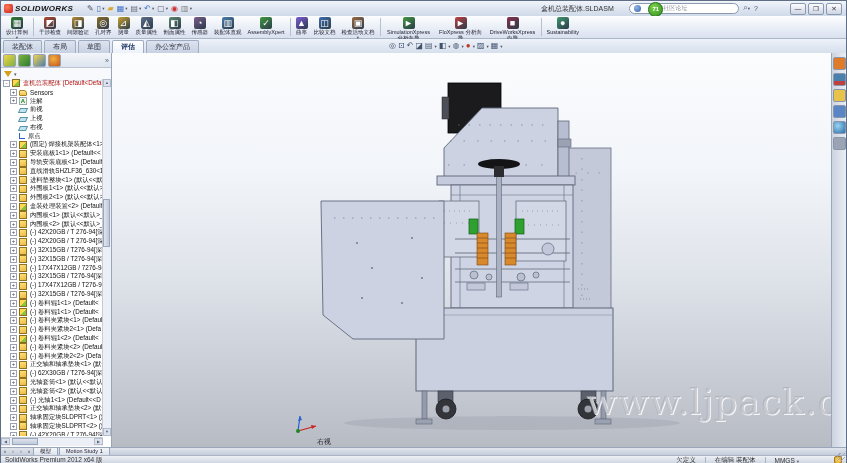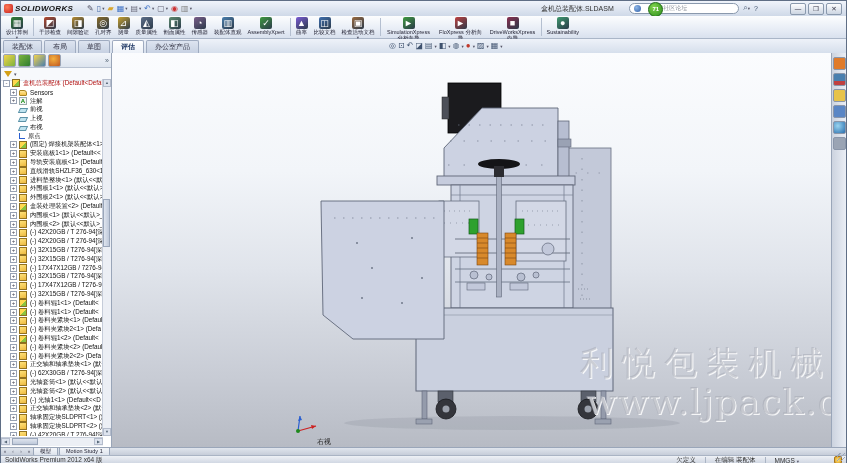--- a/index.html
+++ b/index.html
@@ -597,21 +597,20 @@
       <rect x="304" y="366" width="16" height="5" fill="#9aa1b0" stroke="#5f6678" stroke-width="0.6"></rect>
       <rect x="326" y="338" width="15" height="11" fill="#5b606c" stroke="#33363e" stroke-width="0.6"></rect>
       <circle cx="334" cy="356" r="10" fill="#34353b" stroke="#17181c" stroke-width="0.8"></circle>
       <circle cx="334" cy="356" r="3.5" fill="#9ba0ab"></circle>
       <rect x="469" y="338" width="15" height="11" fill="#5b606c" stroke="#33363e" stroke-width="0.6"></rect>
       <circle cx="476" cy="356" r="10" fill="#34353b" stroke="#17181c" stroke-width="0.8"></circle>
       <circle cx="476" cy="356" r="3.5" fill="#9ba0ab"></circle>
       <rect x="489" y="338" width="5" height="28" fill="#949bab" stroke="#5f6678" stroke-width="0.6"></rect>
       <rect x="483" y="366" width="16" height="5" fill="#9aa1b0" stroke="#5f6678" stroke-width="0.6"></rect>
     </svg>
-    <div class="wm1">利悦包装机械</div>
     <div class="wm2">www.ljpack.com</div>
     <svg class="triad" width="30" height="26">
       <line x1="6" y1="18" x2="24" y2="13" stroke="#c22" stroke-width="1.2"></line>
       <polygon points="24,13 19,12 20,16" fill="#c22"></polygon>
       <line x1="6" y1="18" x2="8" y2="3" stroke="#2a5fd0" stroke-width="1.2"></line>
       <polygon points="8,3 6,8 10,7" fill="#2a5fd0"></polygon>
       <circle cx="6" cy="18" r="2" fill="#1d8a1d"></circle>
     </svg>
     <div class="viewlabel">右视</div>
   </div>

